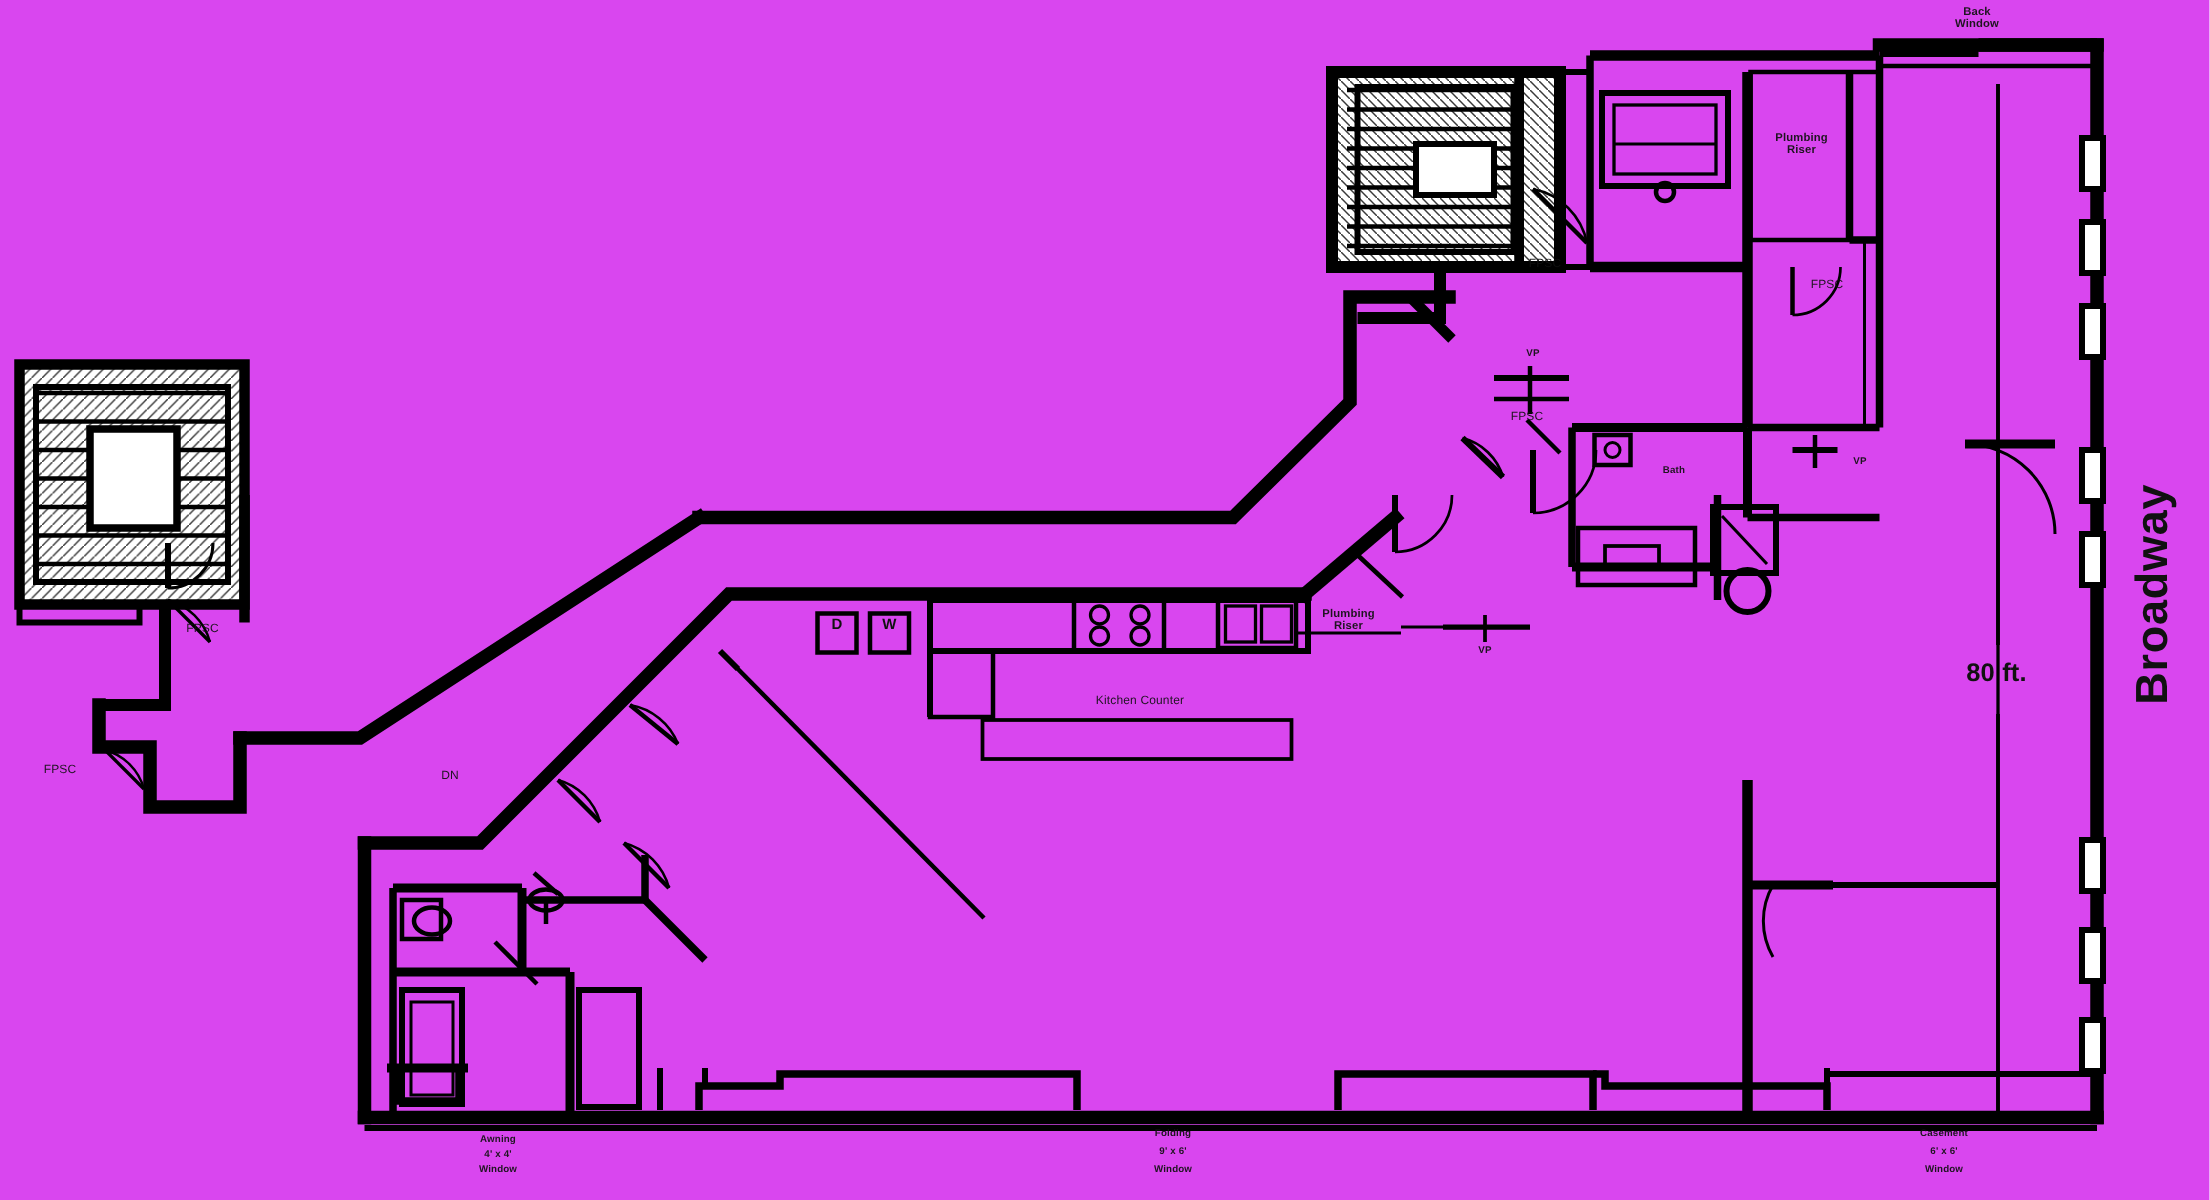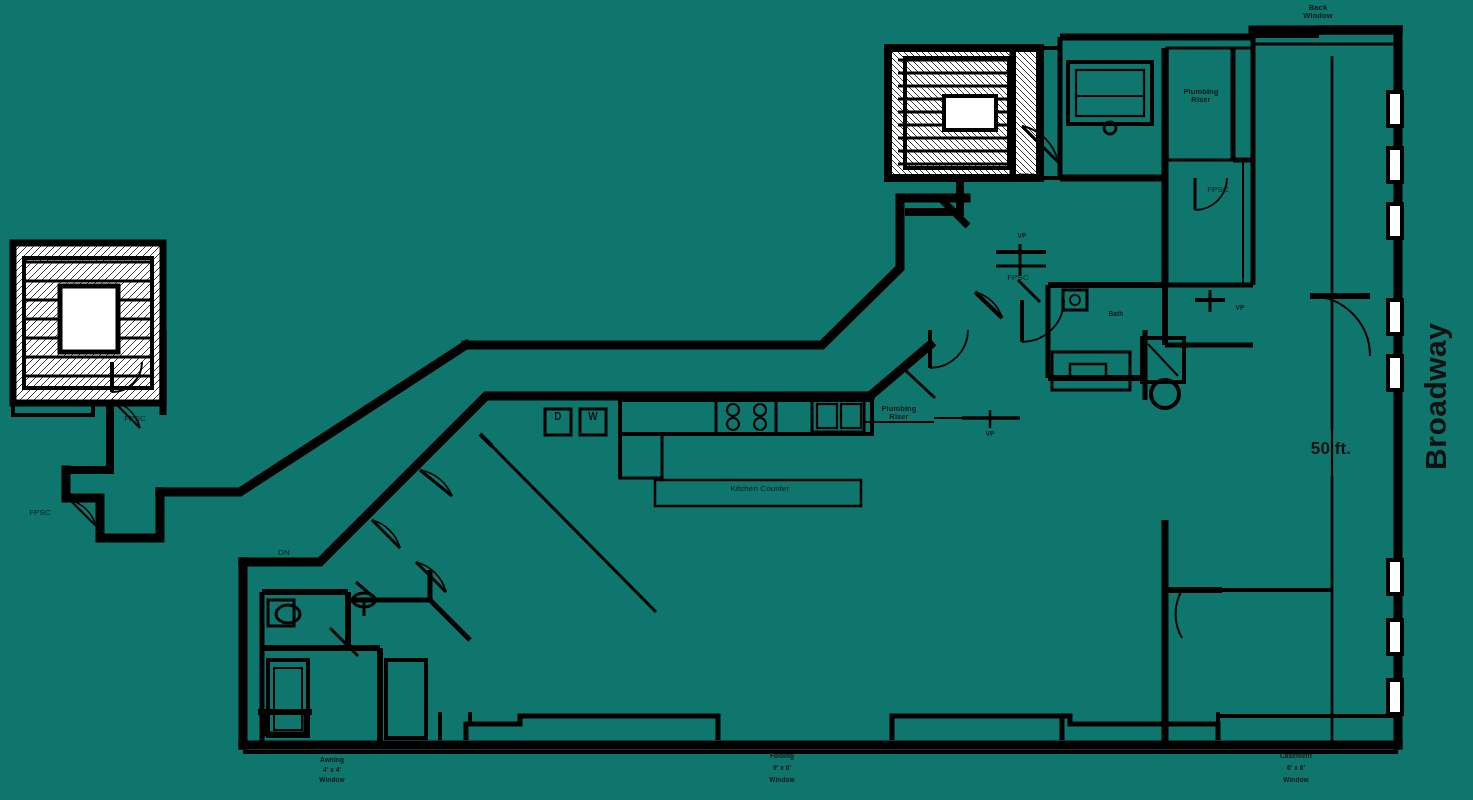--- a/index.html
+++ b/index.html
@@ -1,21 +1,21 @@
 <!DOCTYPE html>
 <html><head>
 <meta charset="utf-8">
 <style>
   html,body{margin:0;padding:0;background:#ffffff;}
   body{
     width:1473px;height:800px;overflow:hidden;
     font-family:"Liberation Sans", sans-serif;
     color:#000;
   }
-  #stage{position:relative;width:1473px;height:800px;background:#0f766e;}
+  #stage{position:relative;width:1473px;height:800px;background:#d946ef;}
   svg#plan{position:absolute;left:0;top:0;width:1473px;height:800px;display:block;}
 
   
   .lbl{
     position:absolute;
     font-family:"Liberation Sans", sans-serif;
     color:#111;
     text-align:center;
     line-height:1.08;
     white-space:pre-line;
@@ -346,29 +346,29 @@
 
   <div class="lbl micro blur" style="left:1228px;top:304px;width:24px;">VP</div>
 
   <div class="lbl micro blur" style="left:1010px;top:232px;width:24px;">VP</div>
 
   <div class="lbl micro blur" style="left:978px;top:430px;width:24px;">VP</div>
 
   <div class="lbl tiny blur" style="left:866px;top:405px;width:66px;">Plumbing
 Riser</div>
 
-  <div class="lbl tiny2 blur" style="left:690px;top:485px;width:140px;">Kitchen Counter</div>
+  <div class="lbl tiny2 blur" style="left:690px;top:463px;width:140px;">Kitchen Counter</div>
 
   <div class="lbl dw" style="left:545px;top:412px;width:26px;">D</div>
 
   <div class="lbl dw" style="left:580px;top:412px;width:26px;">W</div>
 
-  <div class="lbl tiny2 blur" style="left:267px;top:513px;width:34px;margin-top:36px;">DN</div>
-
-  <div class="lbl dim" style="left:1288px;top:440px;width:86px;">50 ft.</div>
+  <div class="lbl tiny2 blur" style="left:283px;top:513px;width:34px;">DN</div>
+
+  <div class="lbl dim" style="left:1288px;top:440px;width:86px;">80 ft.</div>
 
   <div class="lbl micro blur" style="left:292px;top:756px;width:80px;">Awning</div>
   <div class="lbl micro blur" style="left:292px;top:766px;width:80px;">4' x 4'</div>
   <div class="lbl micro blur" style="left:292px;top:776px;width:80px;">Window</div>
 
   <div class="lbl micro blur" style="left:742px;top:752px;width:80px;">Folding</div>
   <div class="lbl micro blur" style="left:742px;top:764px;width:80px;">9' x 6'</div>
   <div class="lbl micro blur" style="left:742px;top:776px;width:80px;">Window</div>
 
   <div class="lbl micro blur" style="left:1256px;top:752px;width:80px;">Casement</div>

